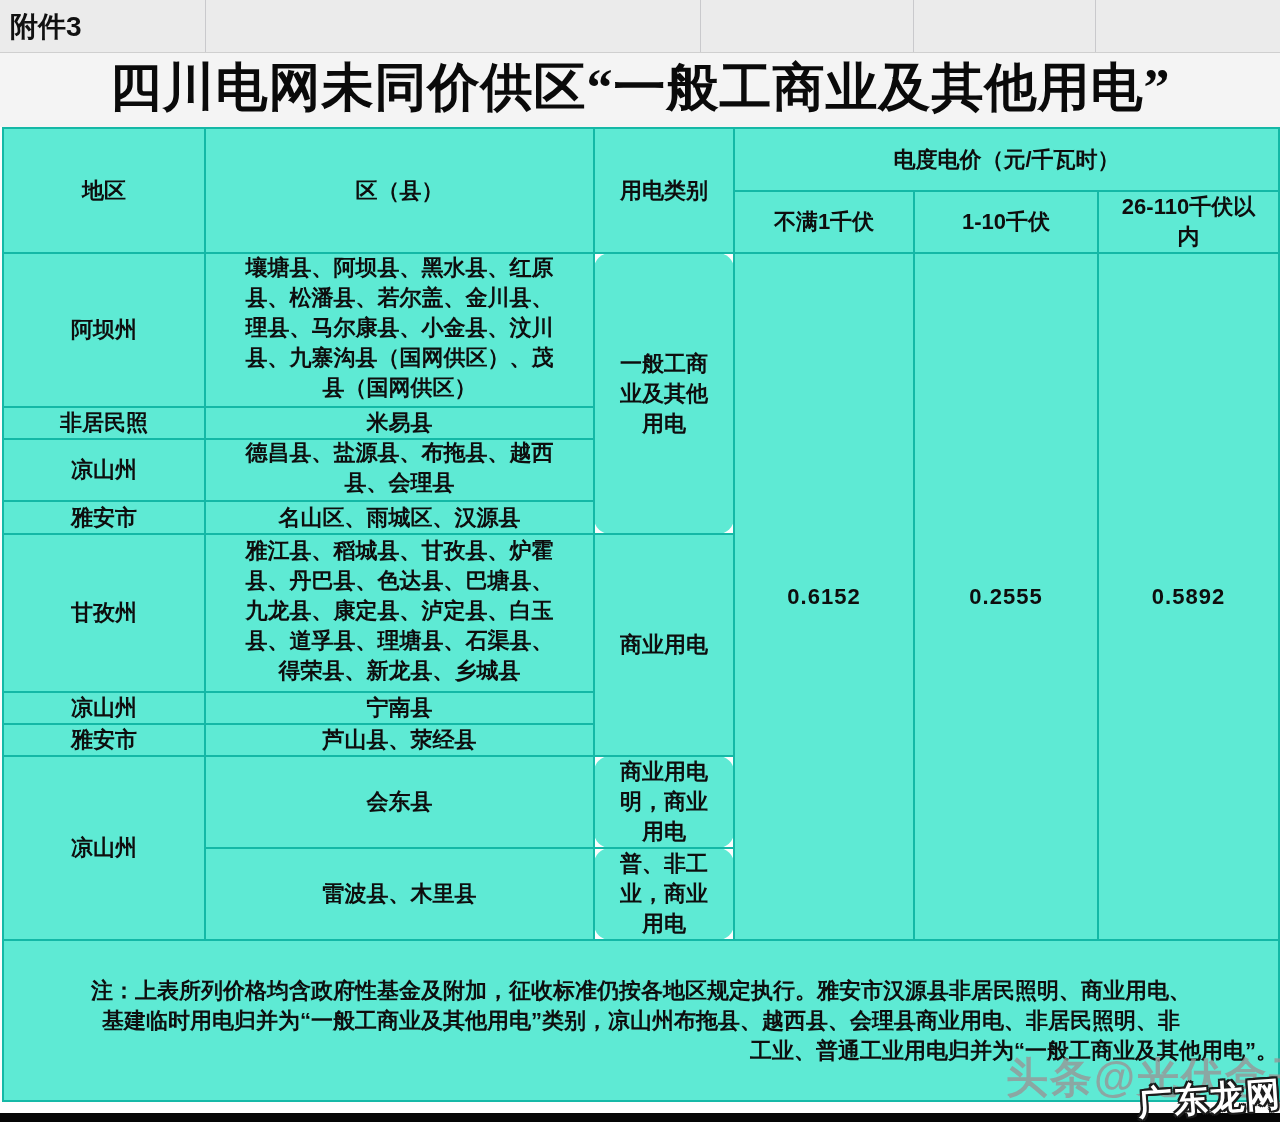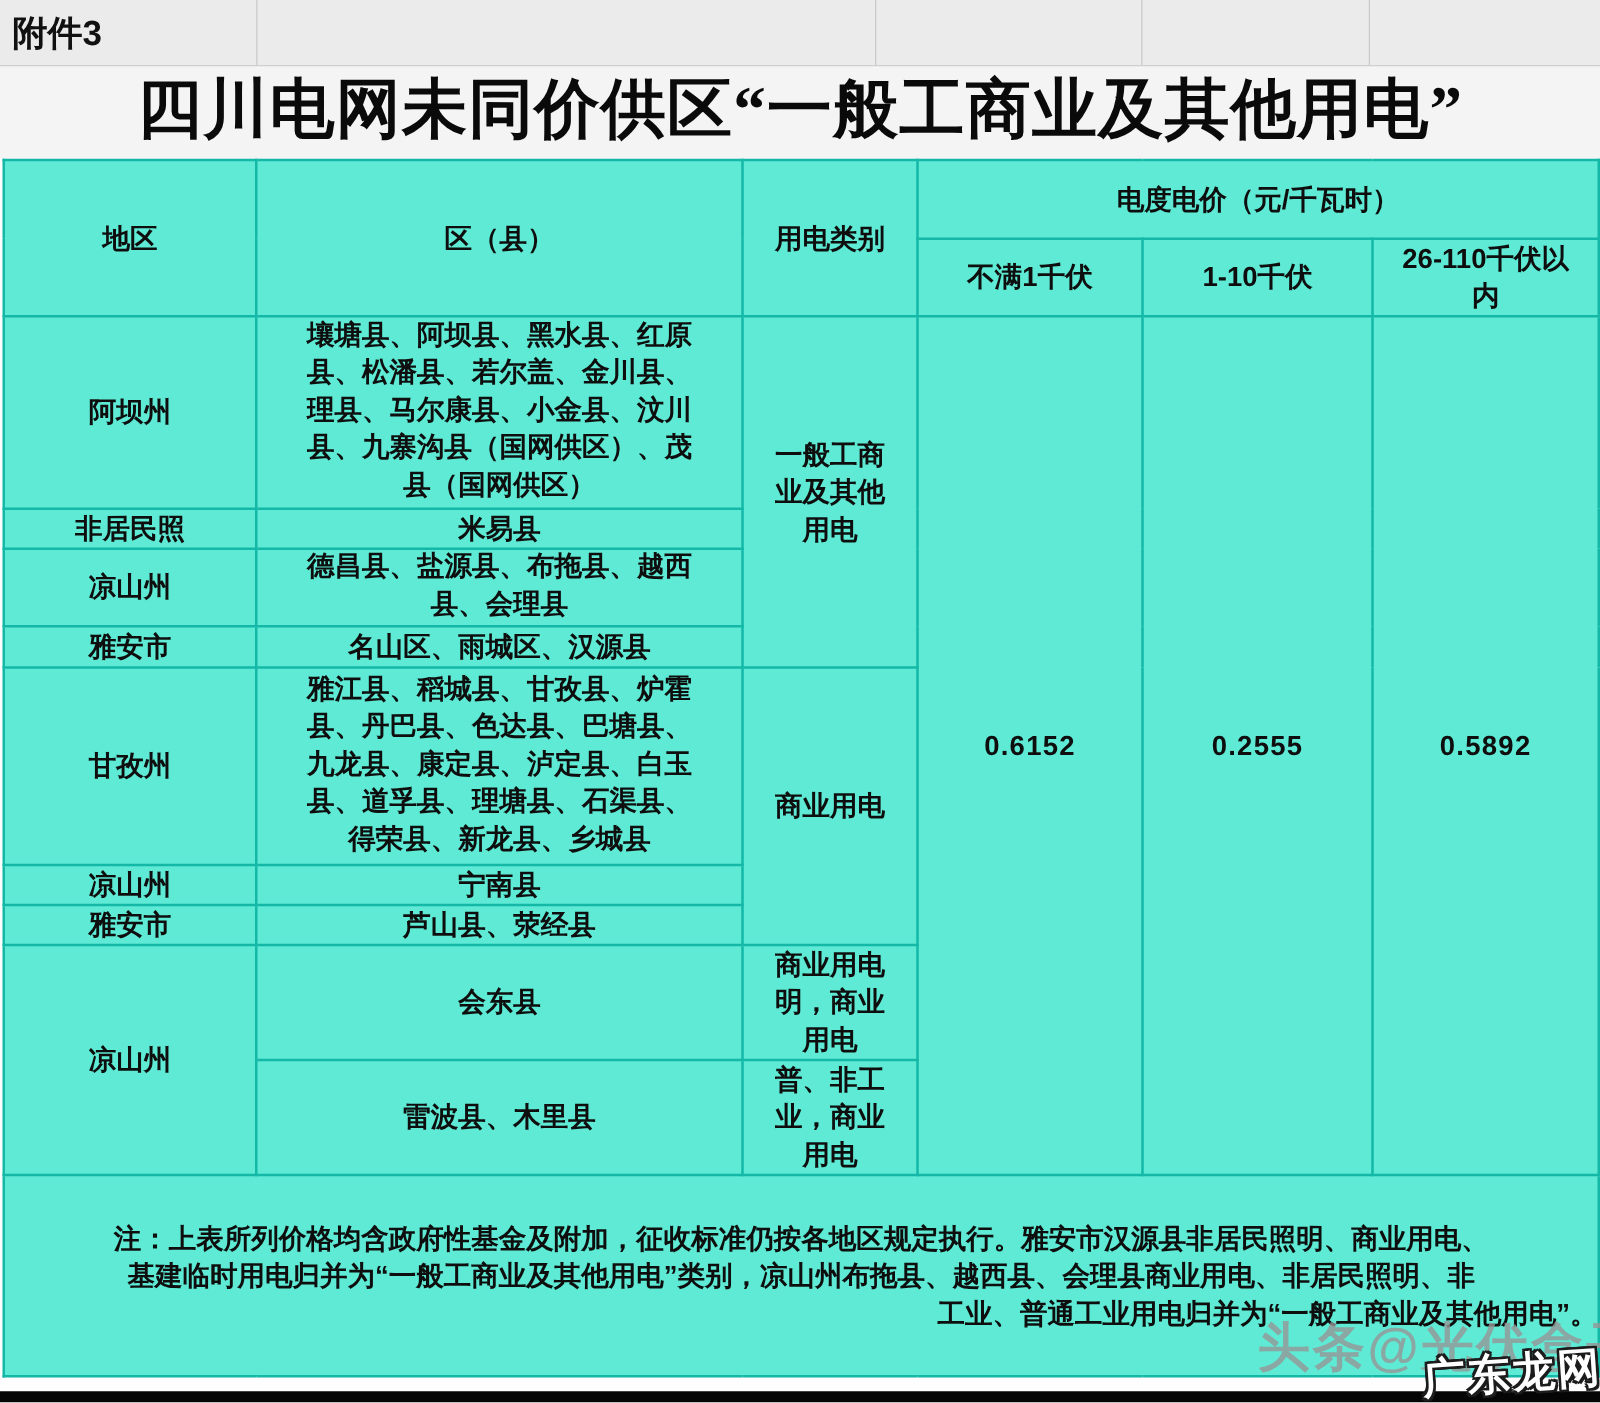--- a/index.html
+++ b/index.html
@@ -17,21 +17,21 @@
   .titlebar .t{font-size:52px;font-weight:bold;color:#0a0a0a;letter-spacing:1px;white-space:nowrap;
                font-family:"Liberation Serif","DejaVu Serif",serif;}
 
   
   table.grid{border-collapse:collapse;table-layout:fixed;width:1276px;margin-left:2px;}
   table.grid td{border:2px solid #14b8a6;background:#5eead4;text-align:center;vertical-align:middle;
                 font-weight:bold;color:#0e0e0e;font-size:22px;padding:0;line-height:30px;}
   td.pre{white-space:pre-line;}
   td.counties{line-height:31px;font-family:Liberation Mono, monospace;}
   td.price{font-weight:normal;font-size:27px;letter-spacing:1px;}
-  td.usage{font-size:24px;line-height:29px;}
+  td.usage{font-size:24px;line-height:29px;border-radius:16px;}
   tr.r0{height:63px;} tr.r1{height:60px;} tr.r2{height:154px;} tr.r3{height:32px;}
   tr.r4{height:59px;} tr.r5{height:33px;} tr.r6{height:158px;} tr.r7{height:29px;}
   tr.r8{height:32px;} tr.r9{height:90px;} tr.r10{height:91px;}
   td.note{height:159px;text-align:left;vertical-align:top;padding:26px 16px 0 16px;
           font-size:25px;line-height:32px;background:#fcfcfc;}
   td.note .ln{white-space:nowrap;}
   td.note .ln.center{text-align:right;}
 
   
   .wm-toutiao{position:absolute;left:1006px;top:1050px;font-size:42px;font-weight:bold;

